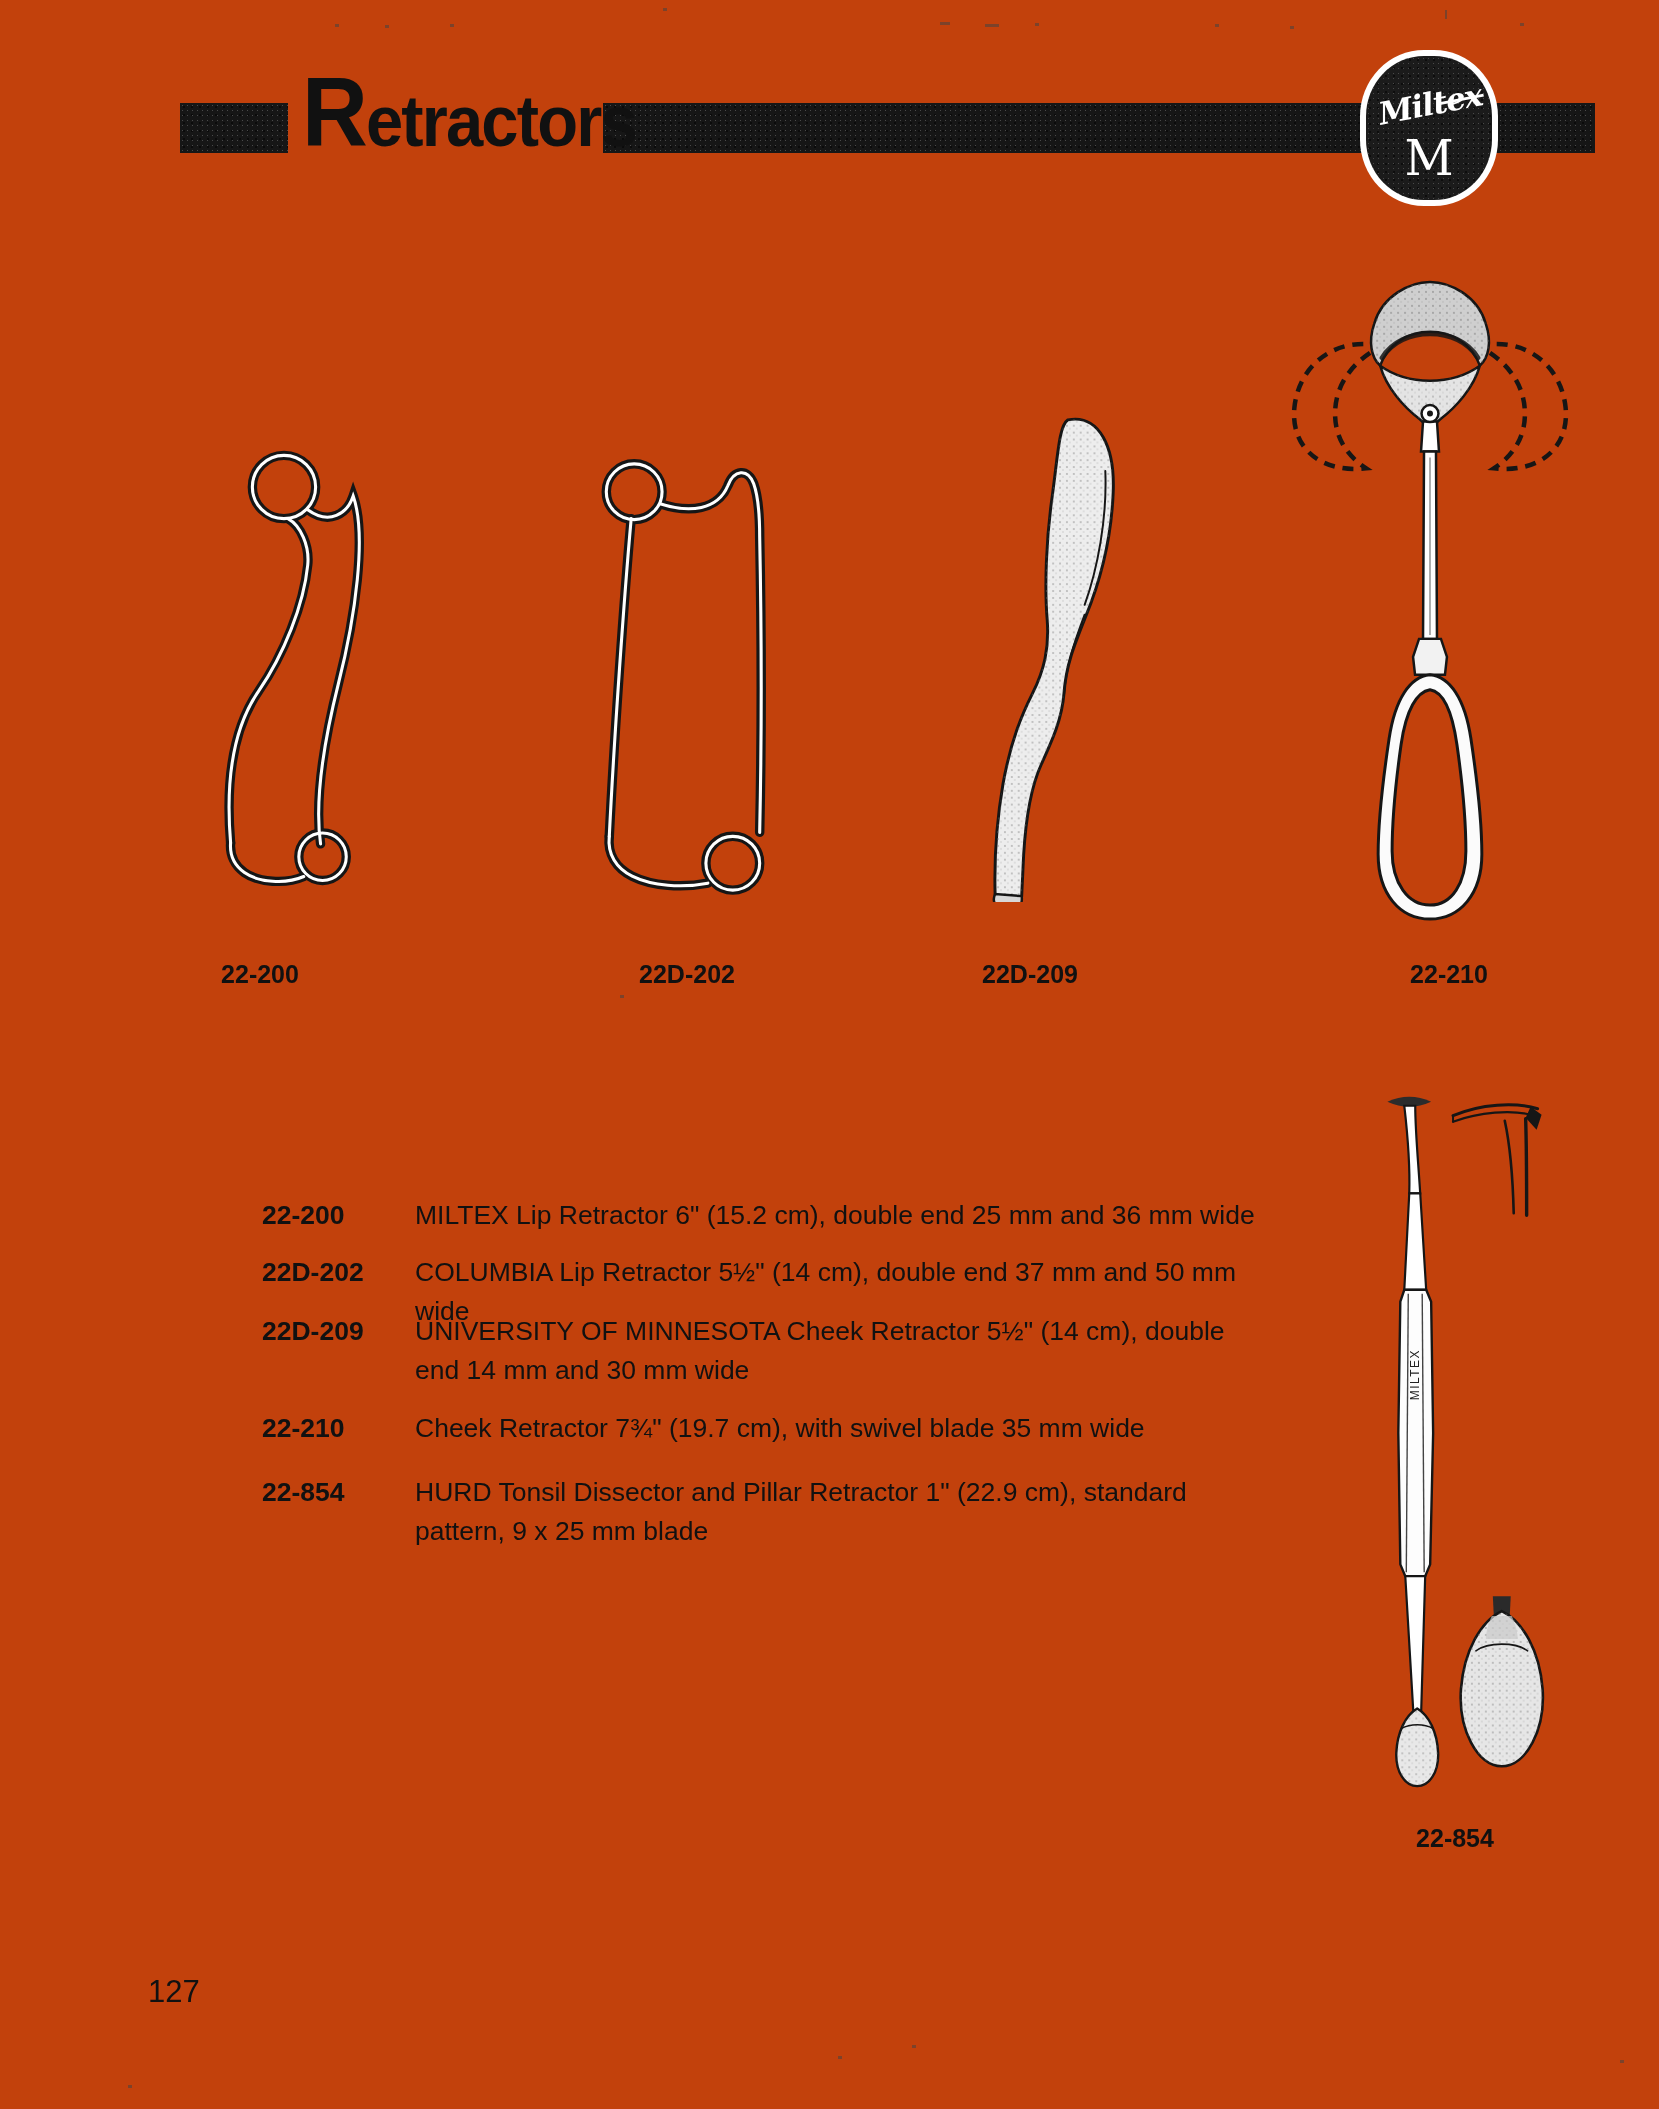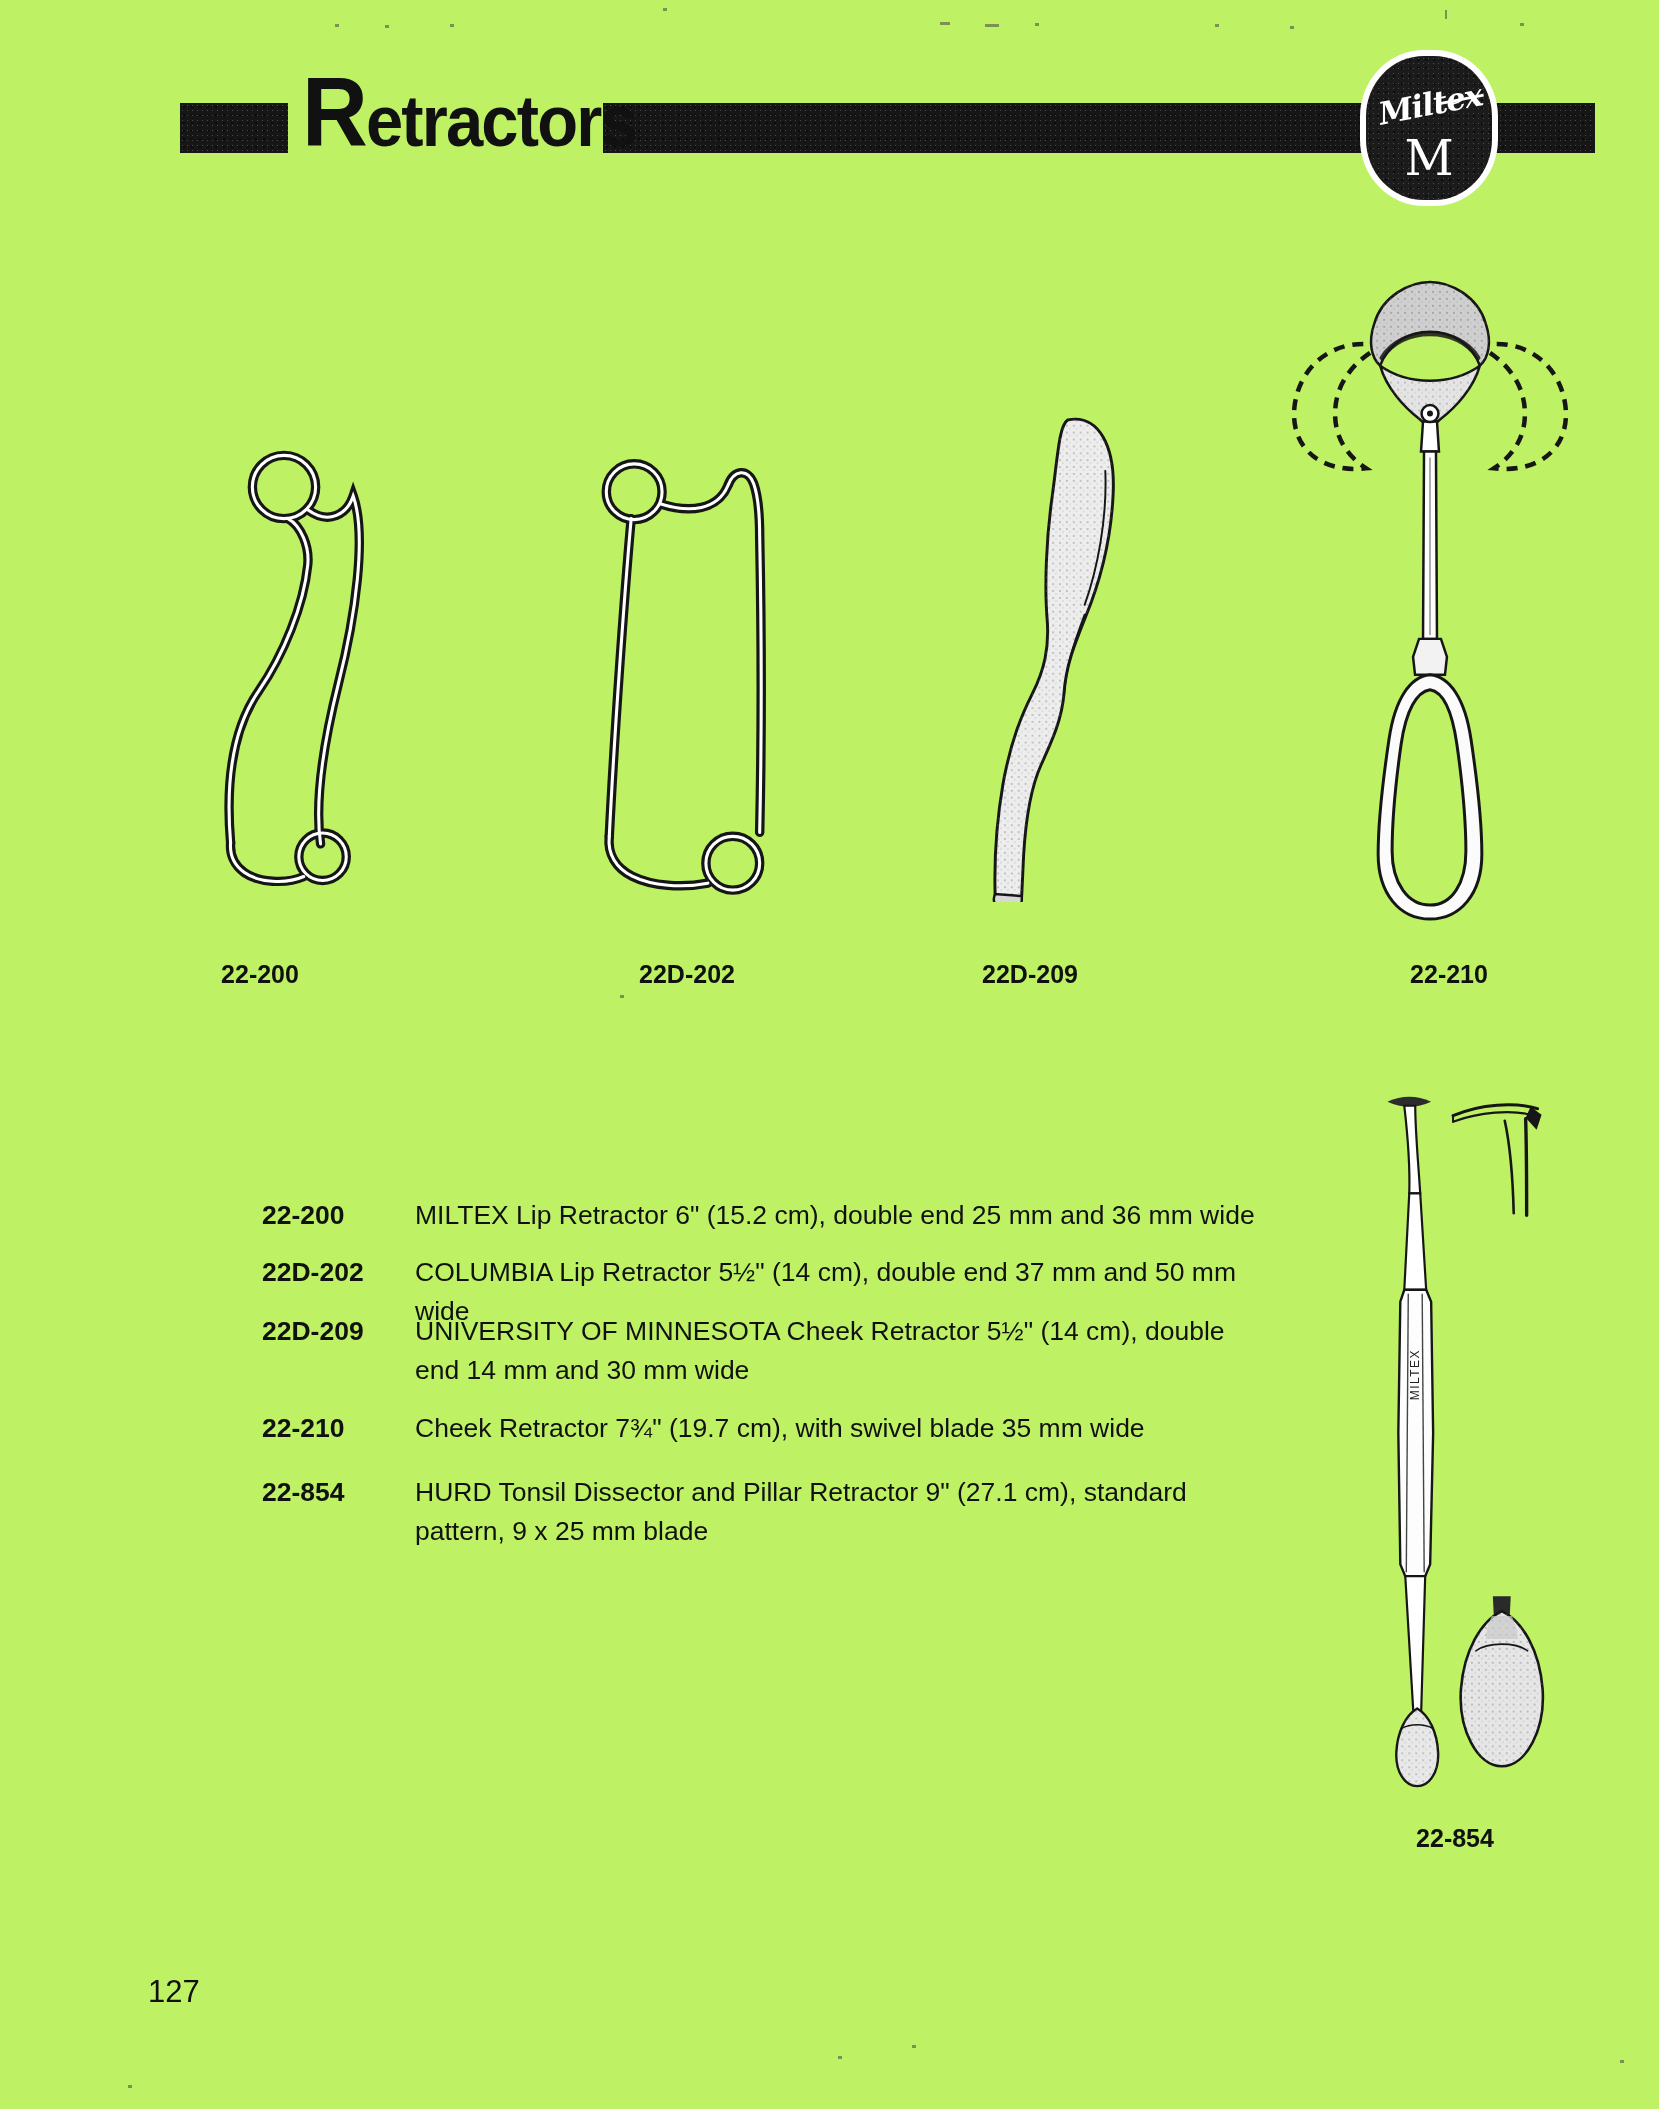--- a/index.html
+++ b/index.html
@@ -1,17 +1,17 @@
 <!DOCTYPE html>
 <html><head>
 <meta charset="utf-8">
 <style>
   html,body{margin:0;padding:0;background:#e9e9e9;}
   .page{
-    position:relative;width:1659px;height:2109px;background:#bef264;
+    position:relative;width:1659px;height:2109px;background:#c2410c;
     font-family:"Liberation Sans",sans-serif;color:#111;overflow:hidden;
     margin:0 auto;
   }
   
   .hbar{
     position:absolute;top:103px;height:50px;background-color:#161616;
     background-image:radial-gradient(#4a4a4a 14%,transparent 15%),radial-gradient(#000 12%,transparent 13%);
     background-size:5px 5px,8px 8px;
   }
   .hbar-left{left:180px;width:108px;}
@@ -245,19 +245,19 @@
     <div class="prod-row" style="top:1312px;">
       <span class="prod-code">22D-209</span>
       <span class="prod-desc">UNIVERSITY OF MINNESOTA Cheek Retractor 5½" (14 cm), double end 14 mm and 30 mm wide</span>
     </div>
     <div class="prod-row" style="top:1409px;">
       <span class="prod-code">22-210</span>
       <span class="prod-desc">Cheek Retractor 7¾" (19.7 cm), with swivel blade 35 mm wide</span>
     </div>
     <div class="prod-row" style="top:1473px;">
       <span class="prod-code">22-854</span>
-      <span class="prod-desc">HURD Tonsil Dissector and Pillar Retractor 9" (27.1 cm), standard pattern, 9 x 25 mm blade</span>
+      <span class="prod-desc">HURD Tonsil Dissector and Pillar Retractor 1" (22.9 cm), standard pattern, 9 x 25 mm blade</span>
     </div>
   </div>
 
   <div class="page-number">127</div>
 
 </div>
 
 </body></html>

